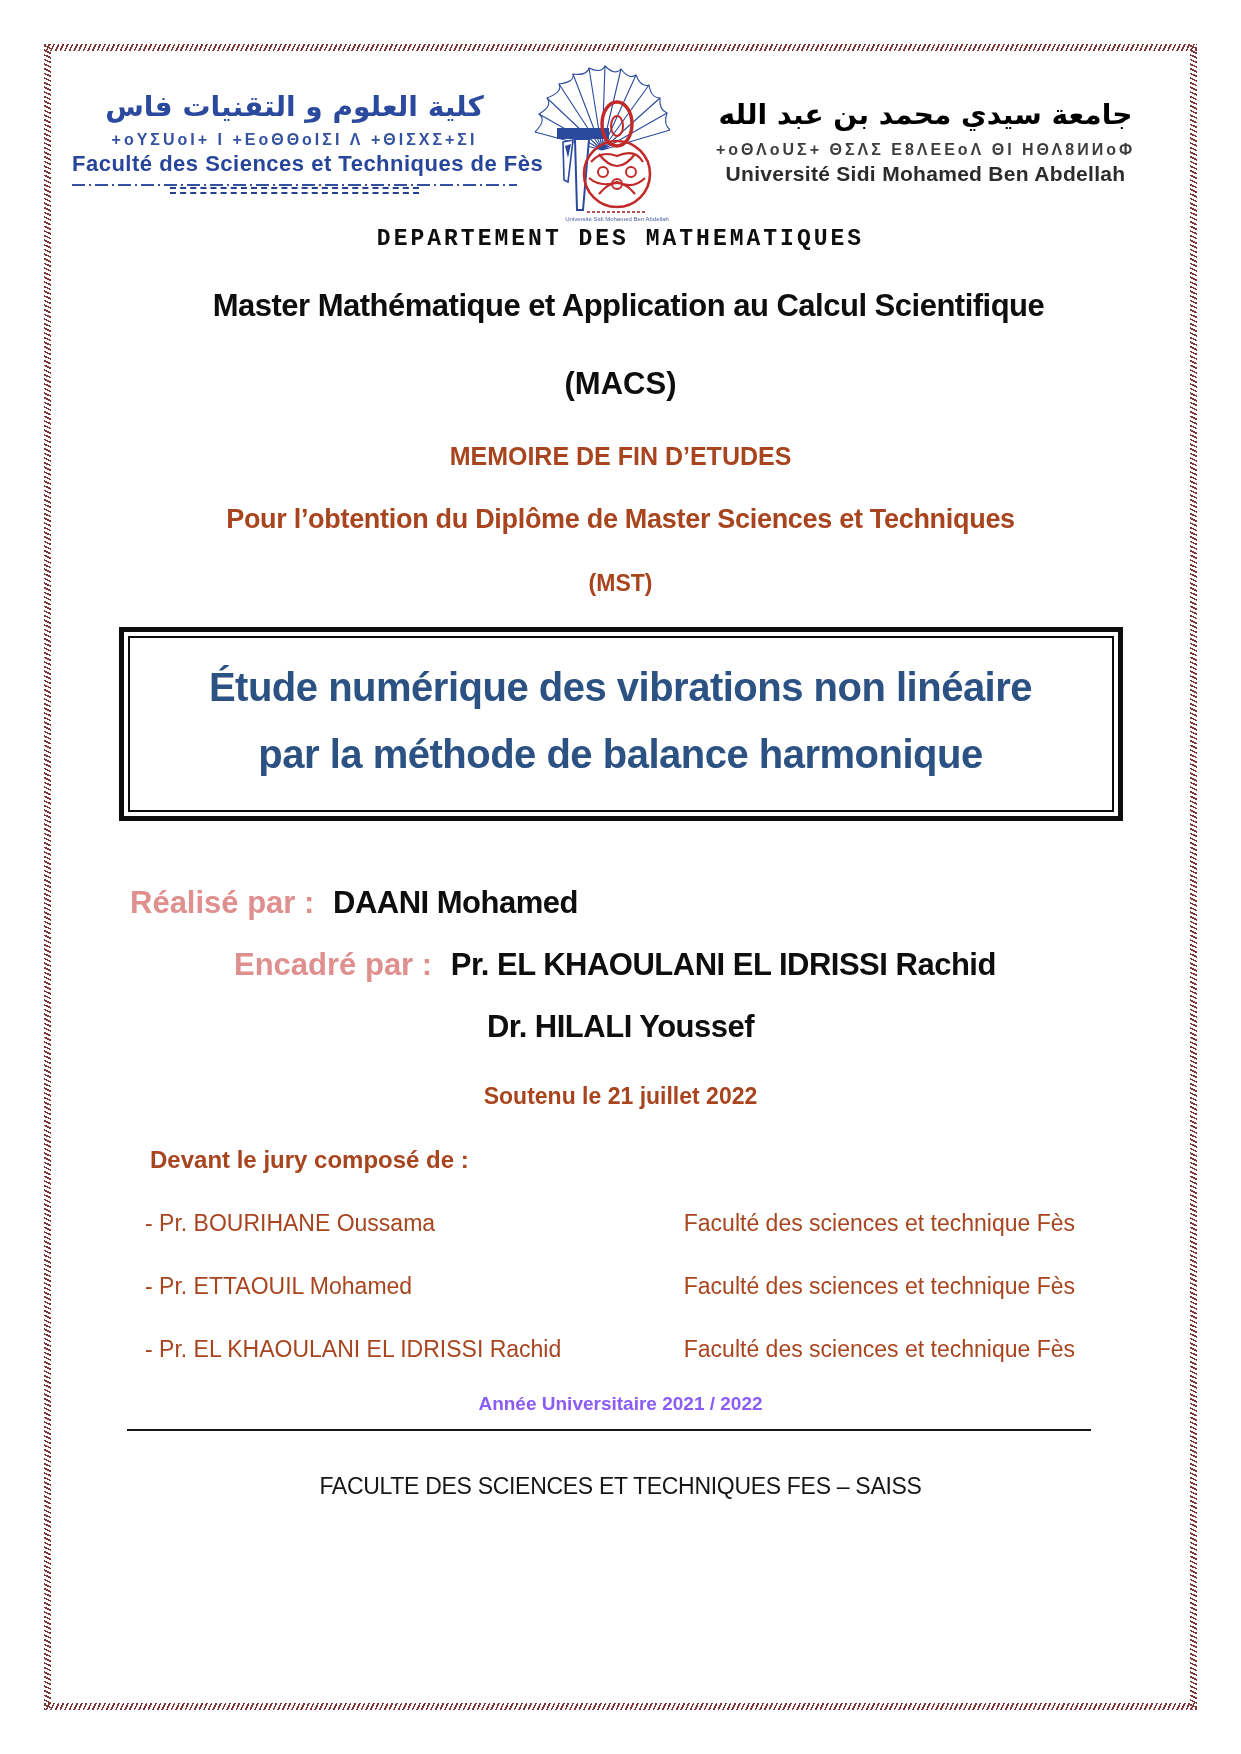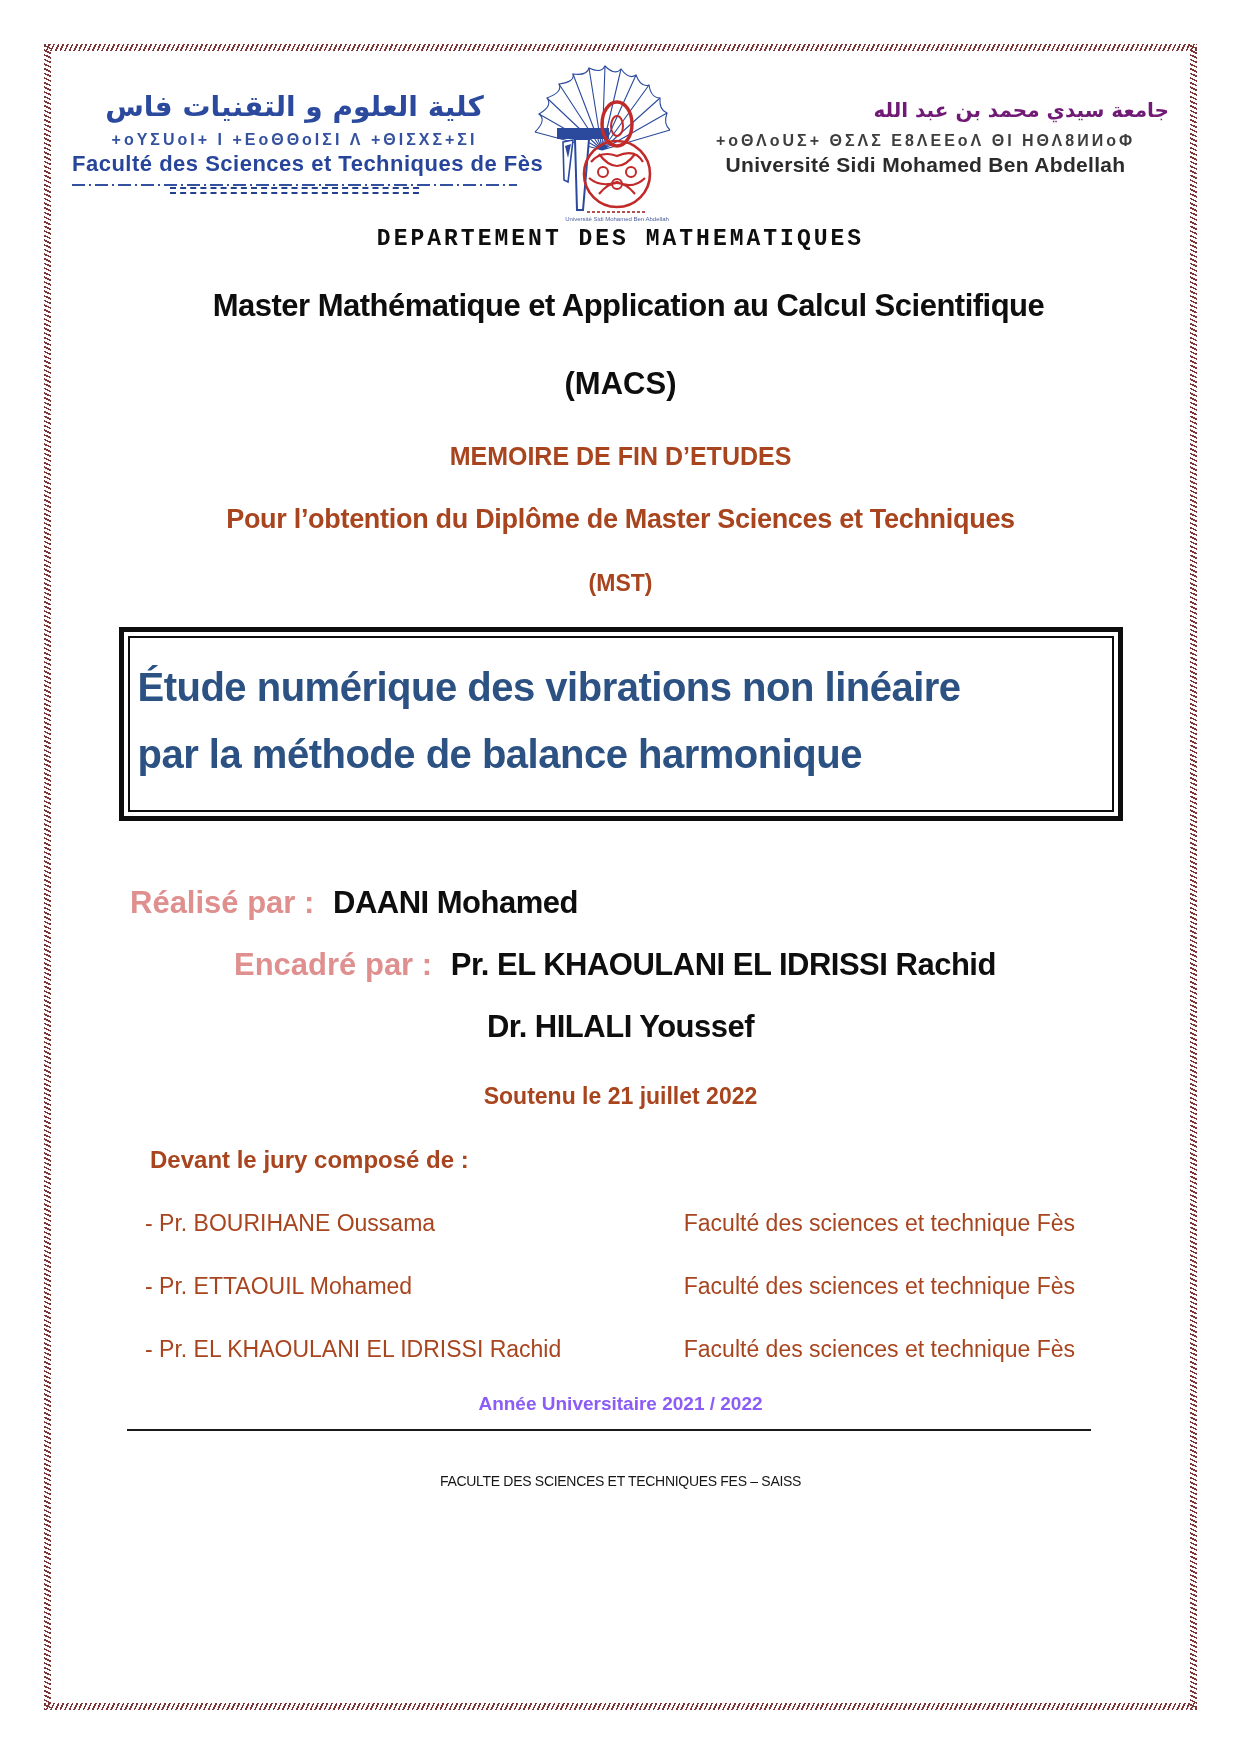--- a/index.html
+++ b/index.html
@@ -30,21 +30,21 @@
   .h-left .french { font-size:22px; font-weight:bold; color:#27459a;
     letter-spacing:0.5px; margin-top:2px; white-space:nowrap; }
   .dashdot { height:2px; margin-top:7px;
     background:repeating-linear-gradient(90deg,#33519f 0 13px, rgba(255,255,255,0) 13px 17px,
       #33519f 17px 19px, rgba(255,255,255,0) 19px 23px); }
   .doubledash { width:56%; height:7px; margin:1px auto 0;
     border-top:2px dashed #24418f; border-bottom:2px dashed #24418f; }
   .h-logo { width:165px; flex:none; margin-top:0px; }
   .h-right { flex:1; text-align:center; padding-top:36px; }
   .h-right .arabic { font-family:"DejaVu Sans", sans-serif; font-weight:bold;
-    font-size:20px; color:#701a75;text-align:right; }
+    font-size:28px; color:#000000; }
   .h-right .tifinagh { font-size:16px; font-weight:bold; letter-spacing:3px;
     color:#3d3d3d; margin-top:10px; white-space:nowrap; }
   .h-right .french { font-size:21px; font-weight:bold; color:#2b2b2b;
     letter-spacing:0.3px; margin-top:3px; white-space:nowrap; }
 
   
   .department { text-align:center;
     font-family:"Liberation Mono","DejaVu Sans Mono",monospace;
     font-weight:bold; font-size:23px; letter-spacing:3px; color:#0e0e0e; }
   .master { margin-top:36px; text-align:center; font-weight:bold;
@@ -53,21 +53,21 @@
     font-size:31px; color:#0e0e0e; }
   .memoire { margin-top:40px; text-align:center; font-weight:bold;
     font-size:25px; color:#a8441e; }
   .pour { margin-top:33px; text-align:center; font-weight:bold;
     font-size:27px; color:#a8441e; letter-spacing:-0.3px; }
   .mst { margin-top:35px; text-align:center; font-weight:bold;
     font-size:23px; color:#a8441e; }
 
   
   .tbox { width:1004px; margin:30px auto 0; border:5px solid #0d0d0d; padding:4px; }
-  .tbox-inner { border:2px solid #0d0d0d; padding:16px 8px 22px; }
+  .tbox-inner { border:2px solid #0d0d0d; text-align:center; padding:16px 8px 22px; }
   .title-line { font-size:40px; font-weight:bold; color:#2c5183;
     letter-spacing:-0.5px; line-height:1.68; }
 
   
   .realise { margin:64px 0 0 130px; font-size:31px; font-weight:bold; }
   .encadre { margin:26px 4px 0 234px; font-size:31px; font-weight:bold; }
   .label-pink { color:#de8f8e; margin-right:10px; }
   .name-black { color:#0e0e0e; letter-spacing:-0.5px; }
   .dr { margin-top:26px; text-align:center; font-size:31px; font-weight:bold;
     color:#0e0e0e; letter-spacing:-0.5px; }
@@ -77,21 +77,21 @@
     font-size:23px; color:#a8441e; }
   .devant { margin:36px 0 0 150px; font-weight:bold; font-size:24px; color:#a8441e; }
   .jury-row { display:flex; justify-content:space-between;
     margin:36px 166px 0 145px; font-weight:normal; font-size:23px; color:#a8441e; }
   .annee { margin-top:30px; text-align:center; font-weight:bold;
     font-size:19px; color:#8b5cf6; }
   .rule { margin:14px 0 0 127px; width:964px; height:0;
     border-top:2px solid #1a1a1a; }
 
   
-  .footer1 { margin-top:42px; text-align:center; font-size:14px;
+  .footer1 { margin-top:42px; text-align:center; font-size:23px;
     color:#161616; letter-spacing:-0.3px; }
   .footer2 { margin-top:27px; text-align:center; font-size:20px;
     color:#161616; letter-spacing:-0.3px; }
   .footer2 svg { vertical-align:-3px; margin-right:8px; }
 </style>
 </head>
 <body>
 
 <div class="page">
 

